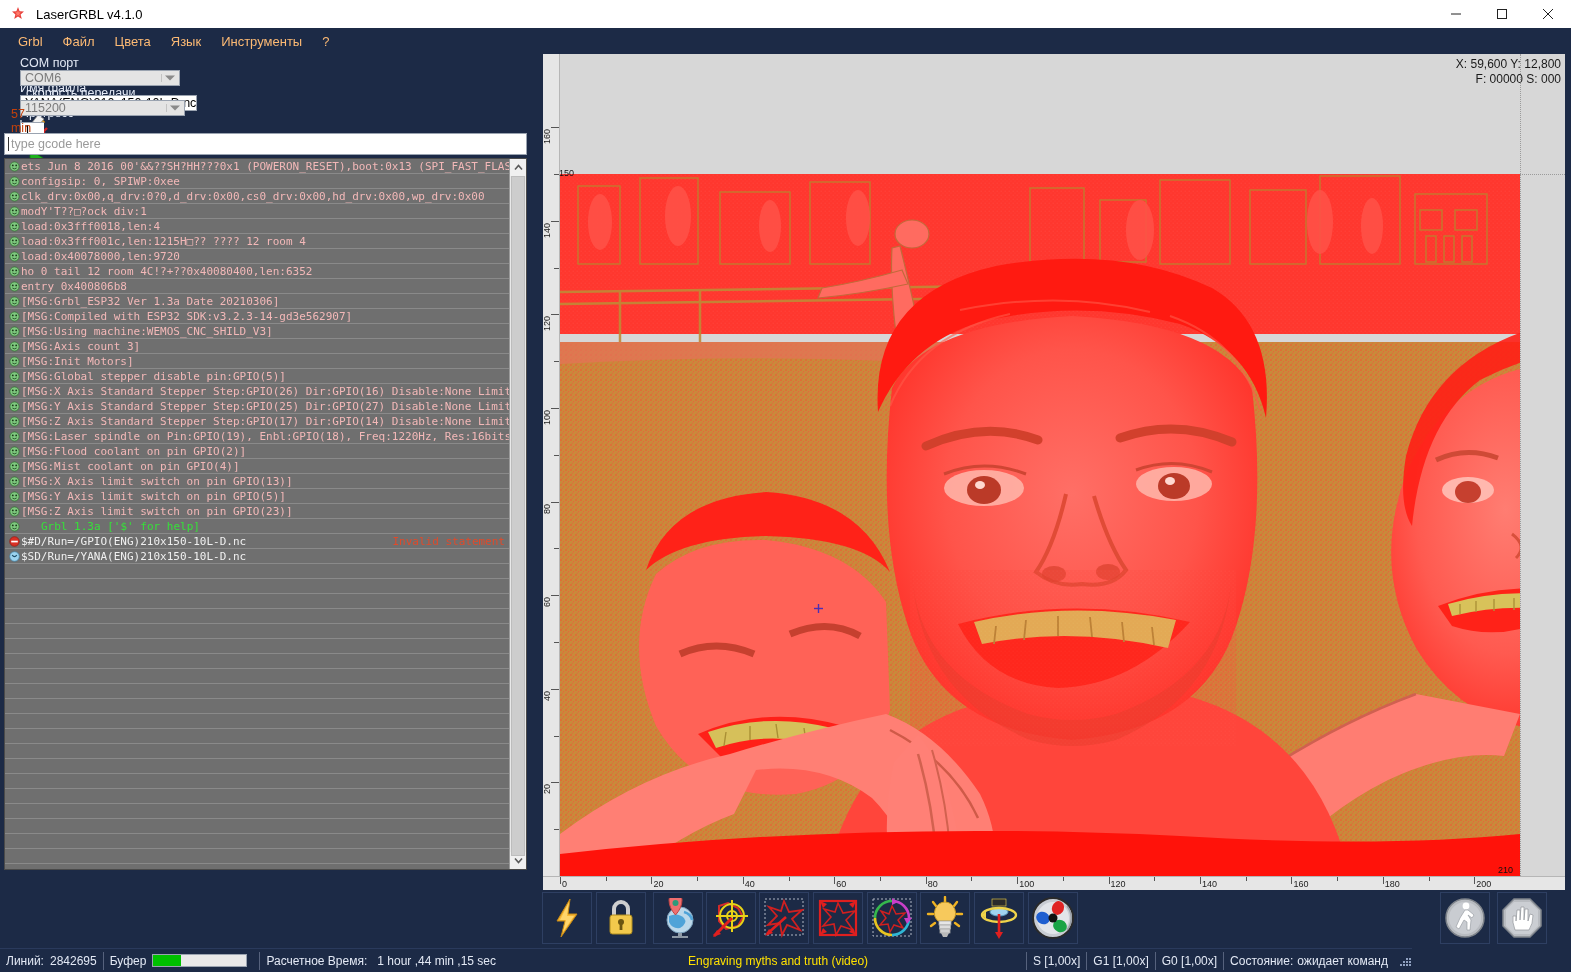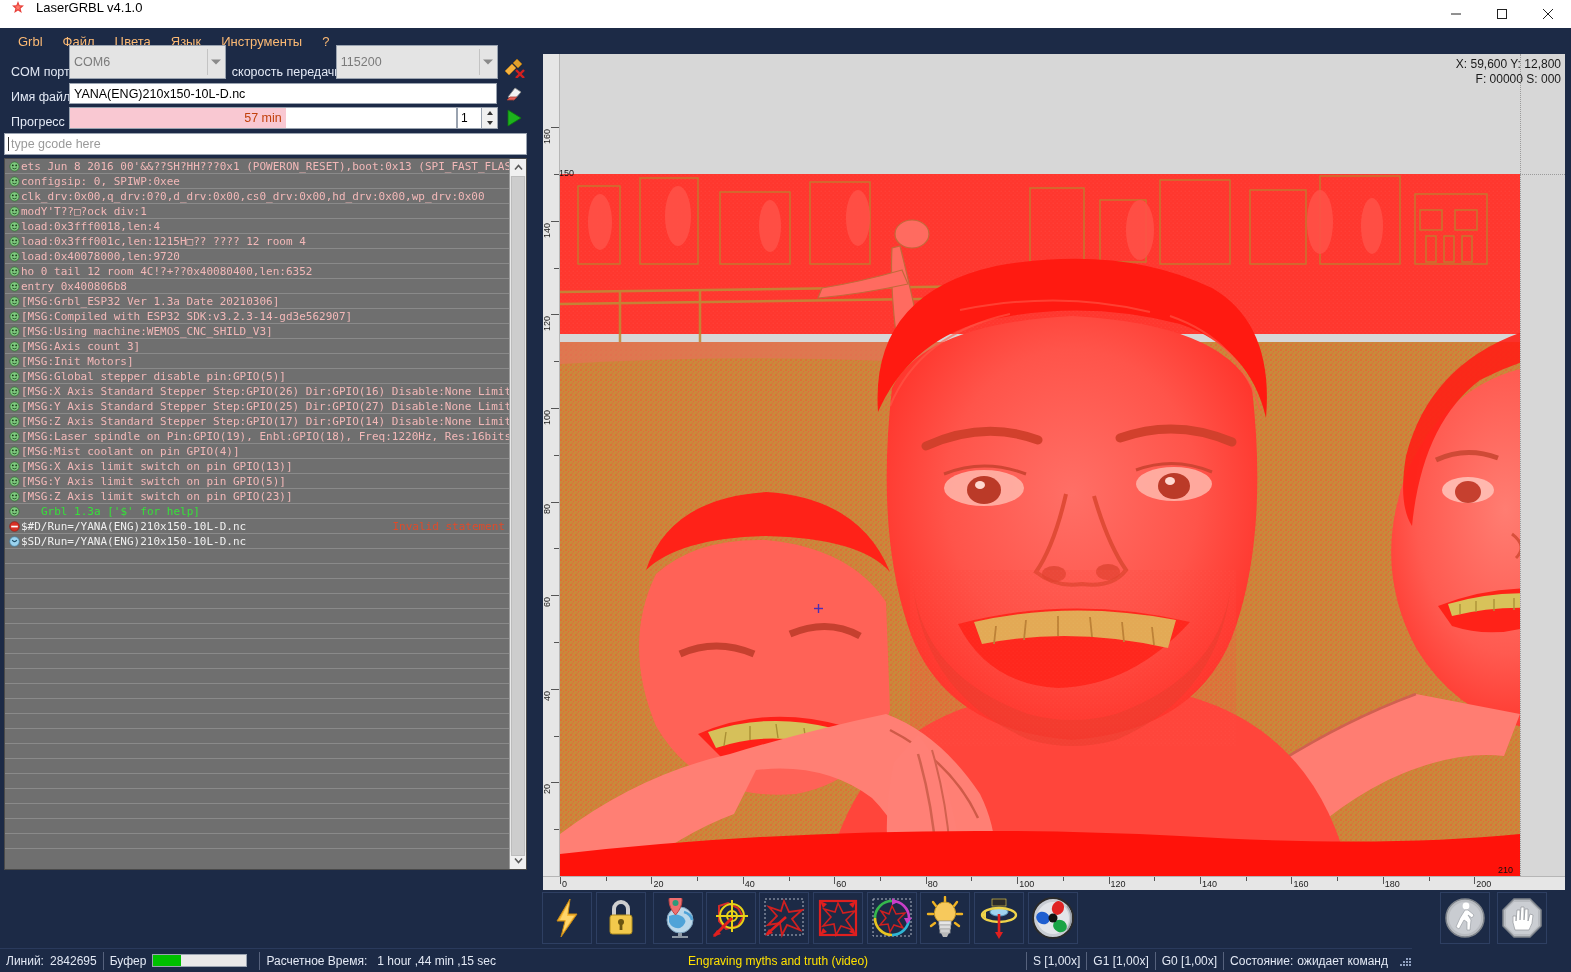--- a/index.html
+++ b/index.html
@@ -7,21 +7,21 @@
     width: 1571px; height: 972px;
     overflow: hidden;
     font-family: "Liberation Sans", sans-serif;
     background: #1c2a46;
   }
   #app { position: relative; width: 1571px; height: 972px; }
 
   
   .titlebar {
     position: absolute; left:0; top:0; width:1571px; height:28px;
-    background:#ffffff; display:flex; align-items:flex-start;
+    background:#ffffff; display:flex; align-items:center;
   }
   .title-icon { margin-left:10px; width:16px; height:16px; position:relative; }
   .title-icon svg { display:block; }
   .title-text { margin-left:10px; font-size:13px; color:#000; }
   .win-btns { margin-left:auto; display:flex; height:28px; }
   .win-btn { width:46px; height:28px; display:flex; align-items:center; justify-content:center; color:#222; font-size:12px; }
 
   
   .menubar {
     position:absolute; left:0; top:28px; width:1571px; height:26px;
@@ -29,21 +29,21 @@
   }
   .menu-item { color:#fdba74; font-size:13px; padding:3px 10px; cursor:default; white-space:nowrap; }
 
   
   .leftpanel {
     position:absolute; left:0; top:54px; width:531px; height:894px;
     background:#1c2a46;
   }
 
   
-  .row { display:flex; align-items:flex-end; height:23px; margin:2px 0 0 7px; padding:0 4px; }
+  .row { display:flex; align-items:flex-start; height:23px; margin:2px 0 0 16px; padding:0 4px;flex-direction:column; }
   .lbl { color:#e3e9f5; font-size:12.5px; white-space:nowrap; }
   .combo {
     height:34px; background:#e4e4e4; border:1px solid #9aa3b0;
     display:flex; align-items:center; position:relative; color:#7b7b7b; font-size:12.5px;
     padding-left:4px;
   }
   .combo .caret {
     position:absolute; right:4px; top:50%; transform:translateY(-50%);
     width:0;height:0;border-left:5px solid transparent;border-right:5px solid transparent;
     border-top:5px solid #8a8a8a;
@@ -498,20 +498,31 @@
           </div>
           <div class="cline">
             <span class="bullet">
               <svg width="11" height="11" viewBox="0 0 11 11">
                 <circle cx="5.5" cy="5.5" r="4.6" fill="#7ec87e" stroke="#2e6e2e" stroke-width="0.7"></circle>
                 <circle cx="3.8" cy="4.4" r="0.9" fill="#1b3b1b"></circle>
                 <circle cx="7.2" cy="4.4" r="0.9" fill="#1b3b1b"></circle>
                 <path d="M3.4 7 Q5.5 8.7 7.6 7" fill="none" stroke="#1b3b1b" stroke-width="0.8"></path>
               </svg>
             </span>
+            <span>[MSG:Flood coolant on pin GPIO(2)]</span>
+          </div>
+          <div class="cline">
+            <span class="bullet">
+              <svg width="11" height="11" viewBox="0 0 11 11">
+                <circle cx="5.5" cy="5.5" r="4.6" fill="#7ec87e" stroke="#2e6e2e" stroke-width="0.7"></circle>
+                <circle cx="3.8" cy="4.4" r="0.9" fill="#1b3b1b"></circle>
+                <circle cx="7.2" cy="4.4" r="0.9" fill="#1b3b1b"></circle>
+                <path d="M3.4 7 Q5.5 8.7 7.6 7" fill="none" stroke="#1b3b1b" stroke-width="0.8"></path>
+              </svg>
+            </span>
             <span>[MSG:Mist coolant on pin GPIO(4)]</span>
           </div>
           <div class="cline">
             <span class="bullet">
               <svg width="11" height="11" viewBox="0 0 11 11">
                 <circle cx="5.5" cy="5.5" r="4.6" fill="#7ec87e" stroke="#2e6e2e" stroke-width="0.7"></circle>
                 <circle cx="3.8" cy="4.4" r="0.9" fill="#1b3b1b"></circle>
                 <circle cx="7.2" cy="4.4" r="0.9" fill="#1b3b1b"></circle>
                 <path d="M3.4 7 Q5.5 8.7 7.6 7" fill="none" stroke="#1b3b1b" stroke-width="0.8"></path>
               </svg>
@@ -551,21 +562,21 @@
             </span>
             <span>Grbl 1.3a ['$' for help]</span>
           </div>
           <div class="cline white">
             <span class="bullet">
               <svg width="11" height="11" viewBox="0 0 11 11">
                 <circle cx="5.5" cy="5.5" r="4.8" fill="#d93025" stroke="#8c1c14" stroke-width="0.7"></circle>
                 <rect x="2.2" y="4.7" width="6.6" height="1.7" fill="#fff"></rect>
               </svg>
             </span>
-            <span>$#D/Run=/YANA(ENG)210x150-10L-D.nc</span>
+            <span>$#D/Run=/GPIO(ENG)210x150-10L-D.nc</span>
             <span class="err">Invalid statement</span>
           </div>
           <div class="cline white">
             <span class="bullet">
               <svg width="11" height="11" viewBox="0 0 11 11">
                 <circle cx="5.5" cy="5.5" r="4.8" fill="#9bd3ef" stroke="#3f7fa3" stroke-width="0.7"></circle>
                 <path d="M3.2 4 Q5.5 7.4 7.8 4" fill="none" stroke="#1d4f6b" stroke-width="1.3"></path>
               </svg>
             </span>
             <span>$SD/Run=/YANA(ENG)210x150-10L-D.nc</span>

